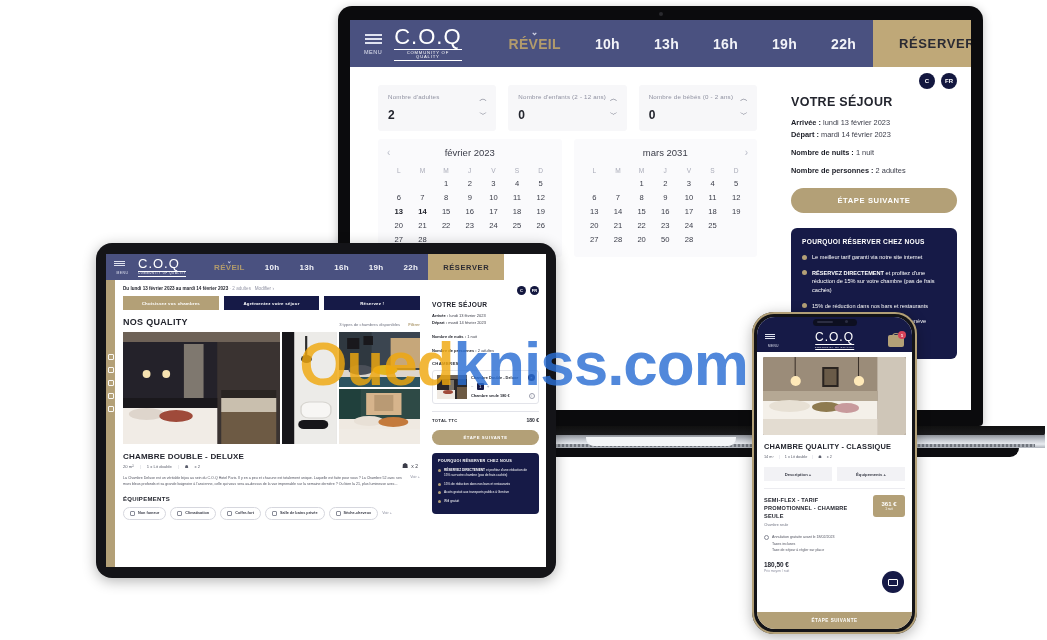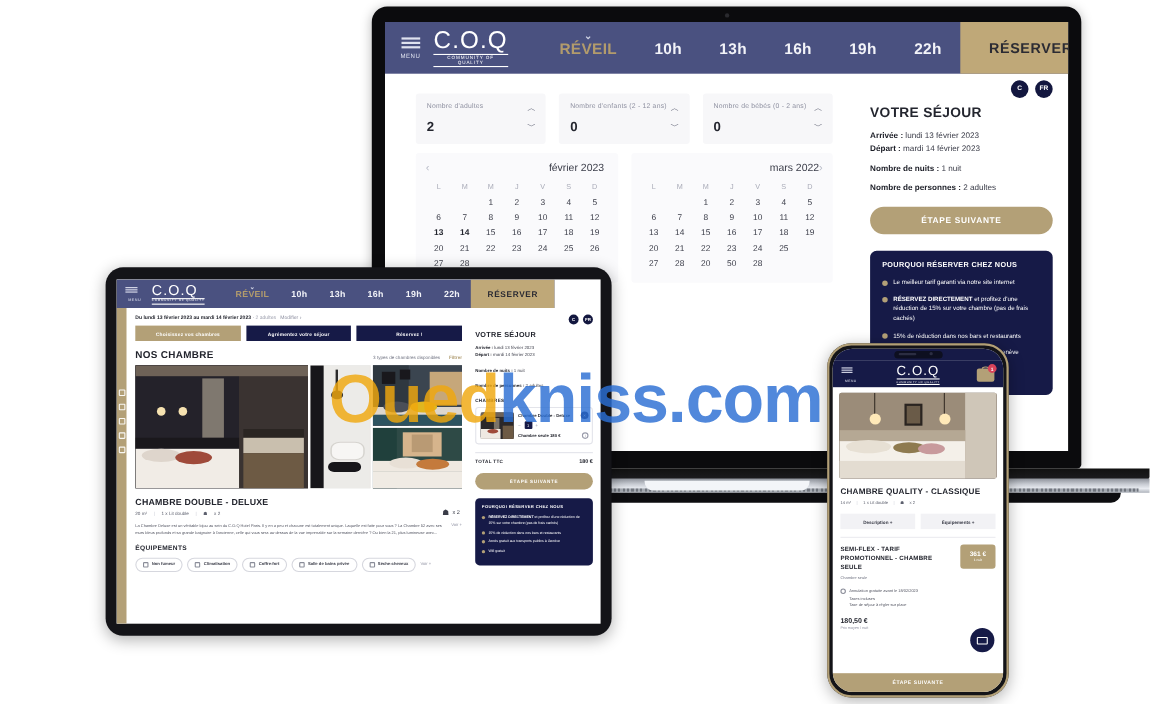--- a/index.html
+++ b/index.html
@@ -60,21 +60,21 @@
   .people-row { display:flex; gap:12px; }
   .stepper { flex:1; background:#f7f7f9; border-radius:3px; padding:8px 10px 9px; position:relative; }
   .stepper .cap { font-size:6.2px; color:#8e90a0; letter-spacing:.2px; }
   .stepper .val { font-size:12px; font-weight:700; color:#23252e; margin-top:8px; }
   .arrows { position:absolute; right:9px; top:10px; display:flex; flex-direction:column; gap:8px; color:#6d7080; font-size:8px; line-height:1; }
 
   .cal-wrap { display:flex; gap:12px; margin-top:8px; }
   .cal { flex:1; background:#fafafc; border-radius:3px; padding:8px 9px 10px; }
   .cal-head { display:flex; align-items:center; justify-content:space-between; font-size:9.5px; color:#3a3c48; margin-bottom:7px; }
   .cal-head .arw { color:#b9bcc8; font-size:10px; }
-  .cal-head .m { flex:1; text-align:right; }
+  .cal-head .m { flex:1; text-align:center; }
   .dow, .week { display:grid; grid-template-columns:repeat(7,1fr); text-align:center; }
   .dow span { font-size:6.6px; color:#a9abb8; padding:2px 0; }
   .week span { font-size:7.6px; color:#3a3c48; padding:2.6px 0; }
   .week span.sel { color:#23252e; font-weight:700; }
 
   .side-title { font-size:12.5px; font-weight:700; color:#23252e; letter-spacing:.3px; margin:10px 0 9px; }
   .side-line { font-size:7.4px; color:#3a3c48; margin-bottom:3px; }
   .side-line b { color:#1b1d26; }
   .side-line.gap { margin-top:9px; }
   .gold-btn { margin-top:13px; background:#b3a077; color:#fff; font-size:7.6px; font-weight:700; letter-spacing:.6px; text-align:center; padding:8px 0; border-radius:20px; }
@@ -340,21 +340,21 @@
                     <span></span>
                     <span></span>
                     <span></span>
                     <span></span>
                   </div>
                 </div>
             </div>
             <div class="cal">
               <div class="cal-head">
                 <span class="arw" style="visibility:hidden">‹</span>
-                <span class="m">mars 2022</span>
+                <span class="m">mars 2031</span>
                 <span class="arw">›</span>
               </div>
               <div class="dow">
                 <span>L</span>
                 <span>M</span>
                 <span>M</span>
                 <span>J</span>
                 <span>V</span>
                 <span>S</span>
                 <span>D</span>
@@ -507,21 +507,21 @@
             <span class="mut"> · </span><span class="mut">2 adultes</span>
             &nbsp;&nbsp;<span class="lnk">Modifier ›</span>
           </div>
           <div class="steps">
             <div class="step active">Choisissez vos chambres</div>
             <div class="step dark">Agrémentez votre séjour</div>
             <div class="step dark">Réservez !</div>
           </div>
 
           <div class="t-h">
-            <div class="ttl">NOS CHAMBRE</div>
+            <div class="ttl">NOS QUALITY</div>
             <div style="display:flex;gap:8px;align-items:center">
               <span class="cnt">3 types de chambres disponibles</span>
               <span class="filt">Filtrer</span>
             </div>
           </div>
 
           <div class="gallery">
             <div class="g-main">
               <svg width="100%" height="100%" viewBox="0 0 160 112" preserveAspectRatio="none">
                 <rect width="160" height="112" fill="#2a2729"></rect>

